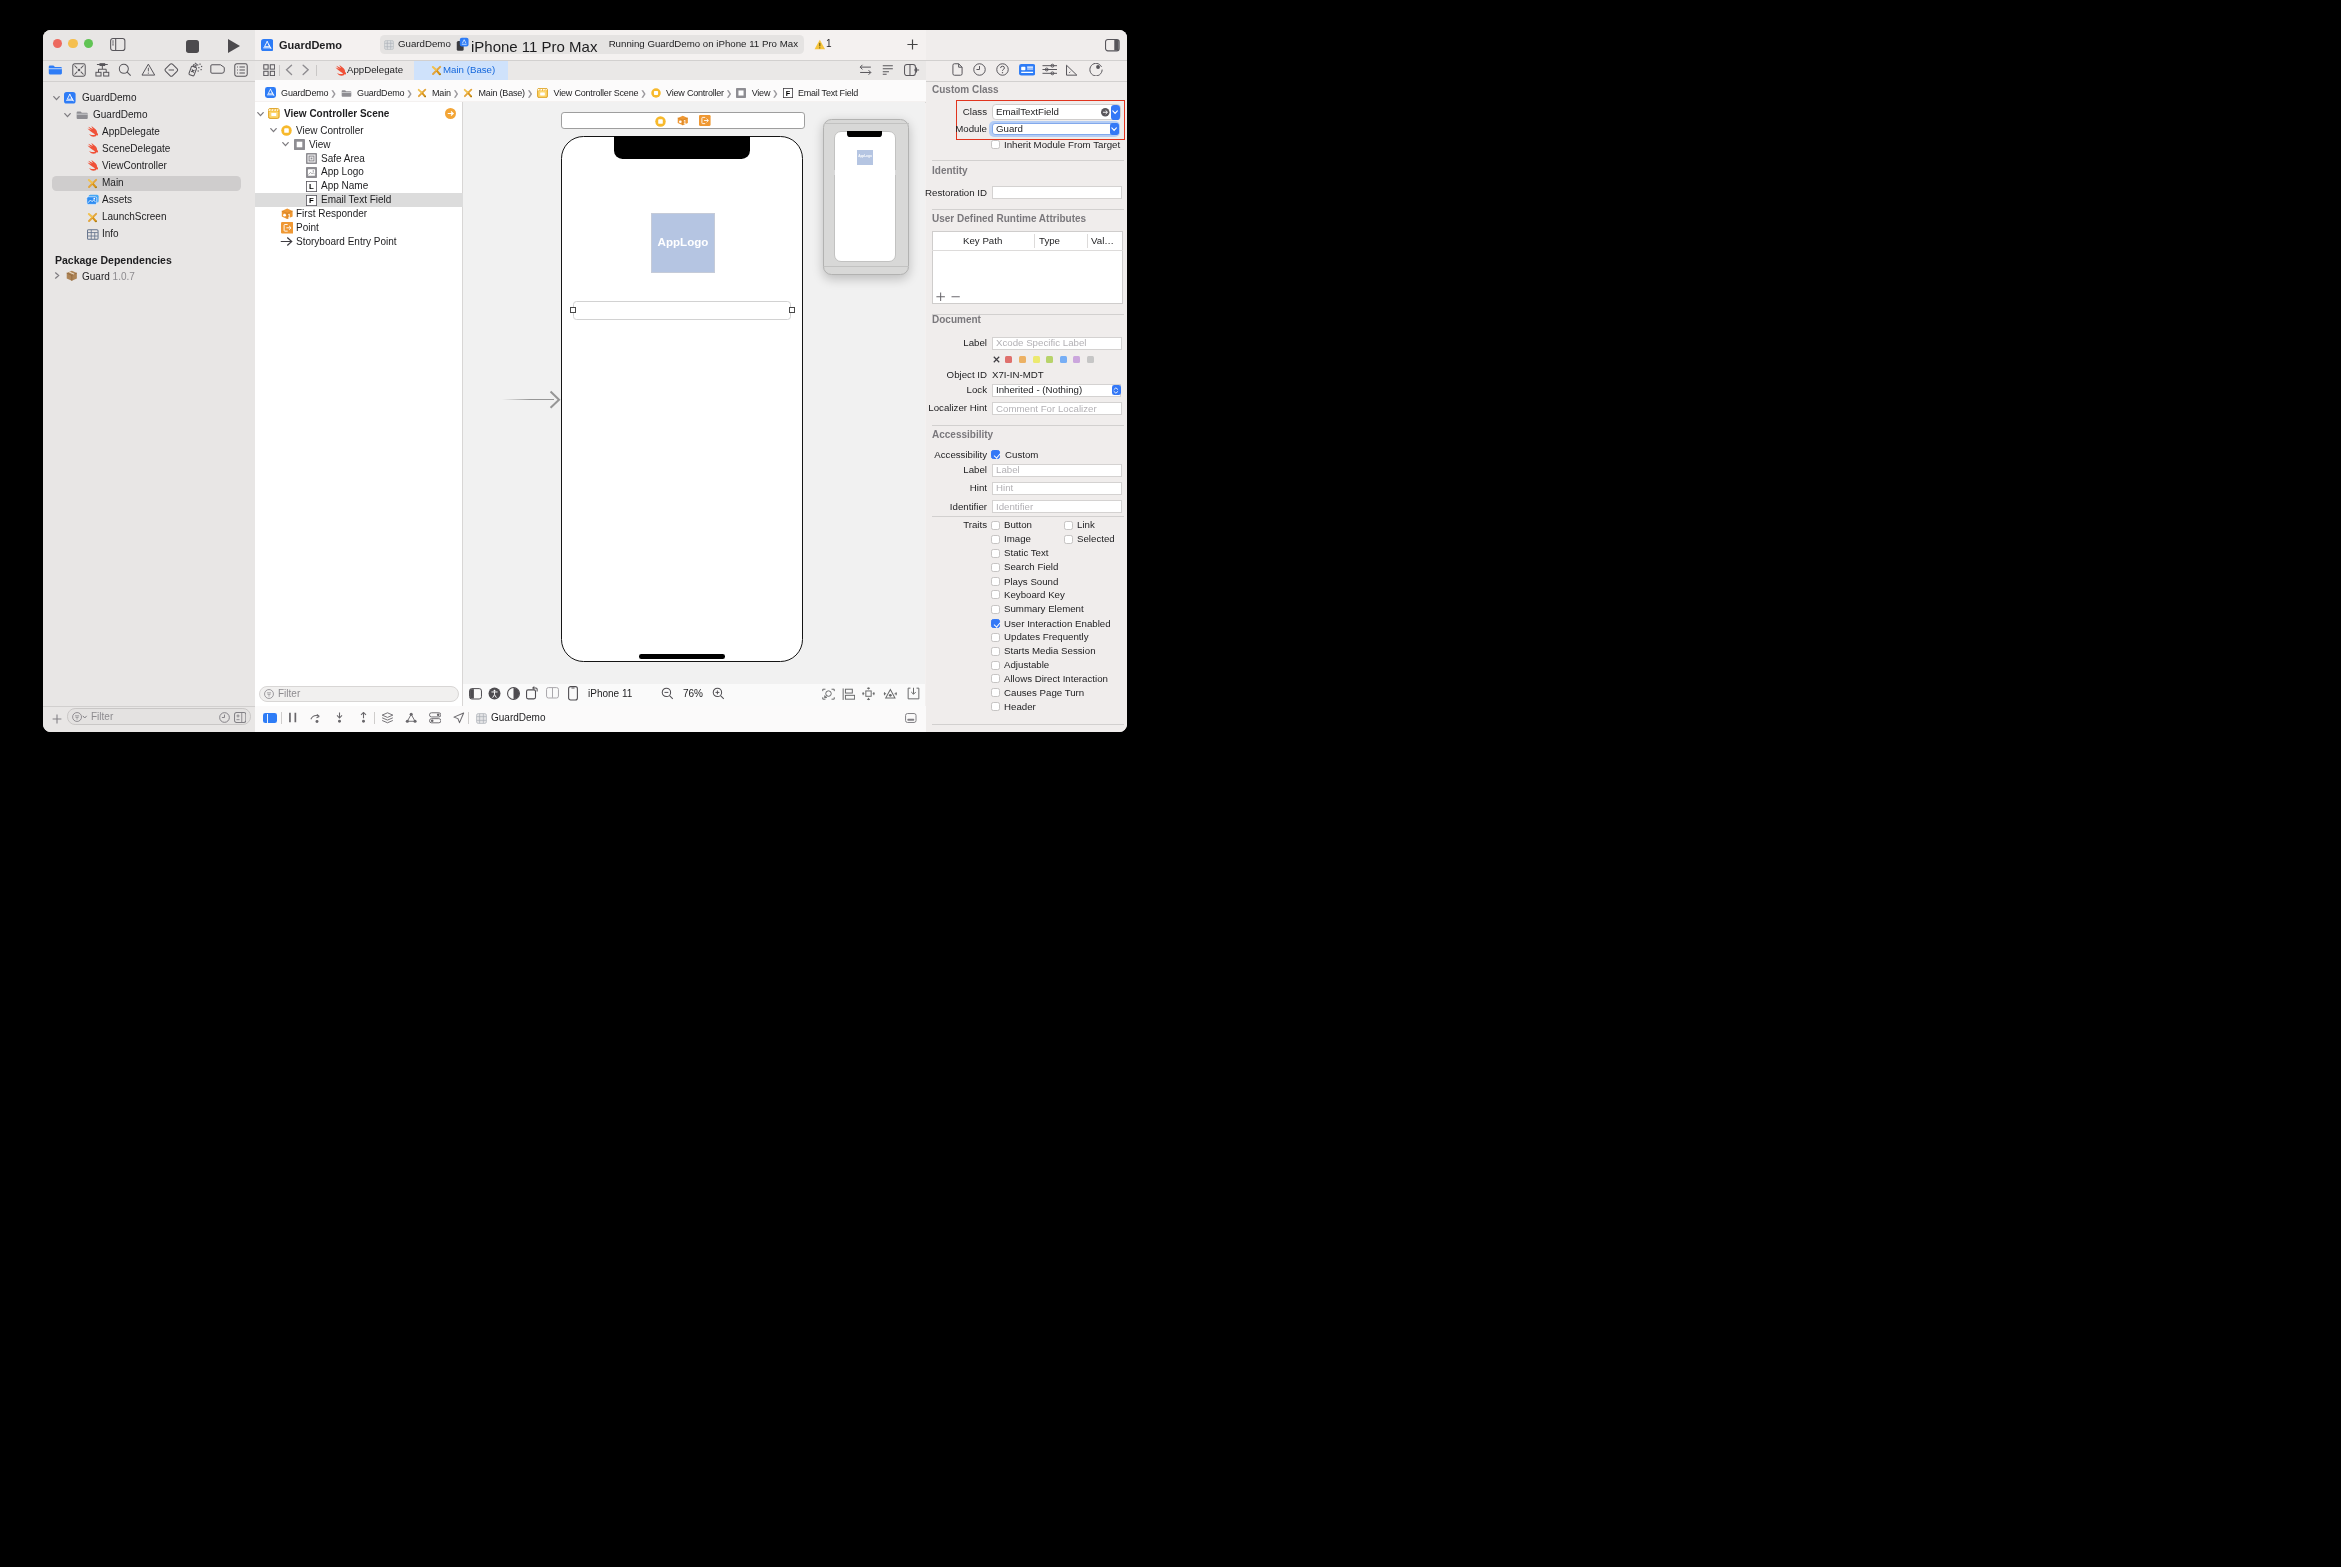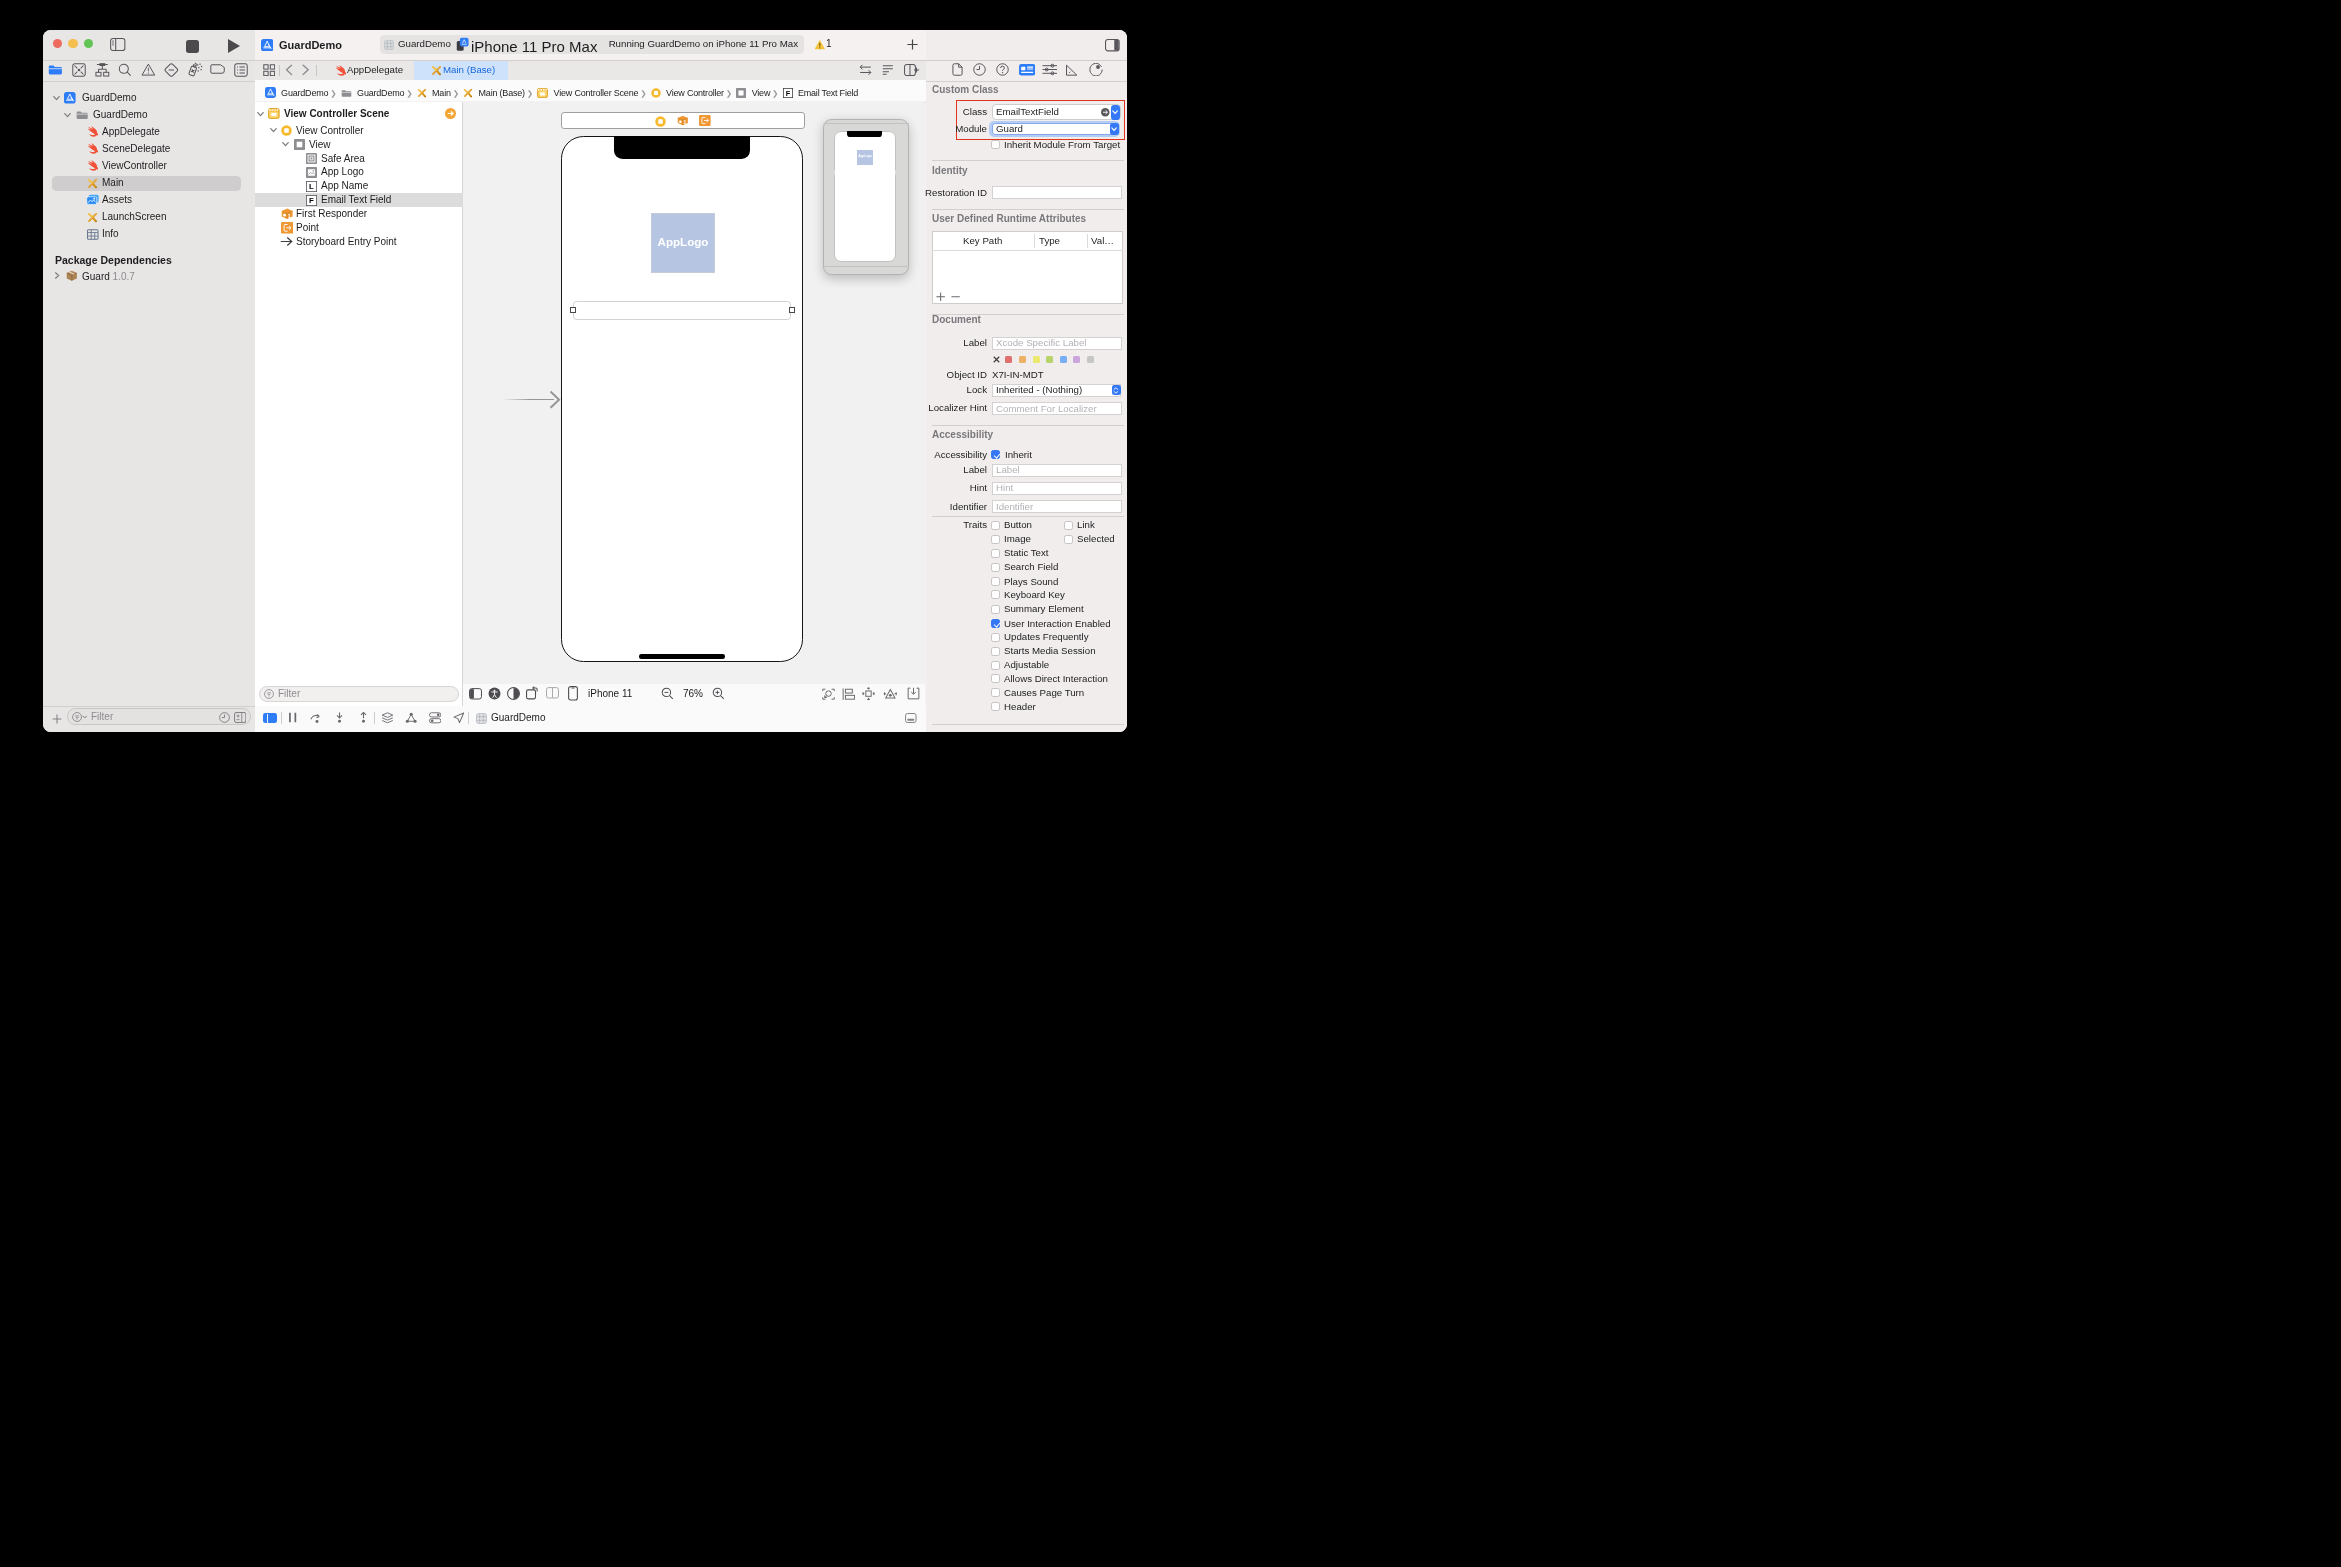--- a/index.html
+++ b/index.html
@@ -740,21 +740,21 @@
         <path d="M1 3.4 L4 0.8 L7 3.4 M1 5.6 L4 8.2 L7 5.6" fill="none" stroke="#fff" stroke-width="1.2"></path>
       </svg>
     <div class="txt" style="right:140px;top:373px;">Localizer Hint</div>
     <div class="field" style="left:949px;top:372px;width:130px;height:13px;"></div>
     <div class="txt" style="left:953px;top:374px;color:#b3b1b5;">Comment For Localizer</div>
 
     <div class="abs hdiv" style="left:889px;top:395px;width:192px;"></div>
     <div class="txt b gray" style="left:889px;top:400px;font-size:10px;">Accessibility</div>
     <div class="txt" style="right:140px;top:420px;">Accessibility</div>
     <div class="cb on" style="left:948px;top:420px;"></div>
-    <div class="txt" style="left:962px;top:420px;">Inherit</div>
+    <div class="txt" style="left:962px;top:420px;">Custom</div>
     <div class="txt" style="right:140px;top:435px;">Label</div>
     <div class="field" style="left:949px;top:434px;width:130px;height:13px;"></div>
     <div class="txt" style="left:953px;top:435px;color:#b3b1b5;">Label</div>
     <div class="txt" style="right:140px;top:453px;">Hint</div>
     <div class="field" style="left:949px;top:452px;width:130px;height:13px;"></div>
     <div class="txt" style="left:953px;top:453px;color:#b3b1b5;">Hint</div>
     <div class="txt" style="right:140px;top:472px;">Identifier</div>
     <div class="field" style="left:949px;top:470px;width:130px;height:12.8px;"></div>
     <div class="txt" style="left:953px;top:472px;color:#b3b1b5;">Identifier</div>
 

